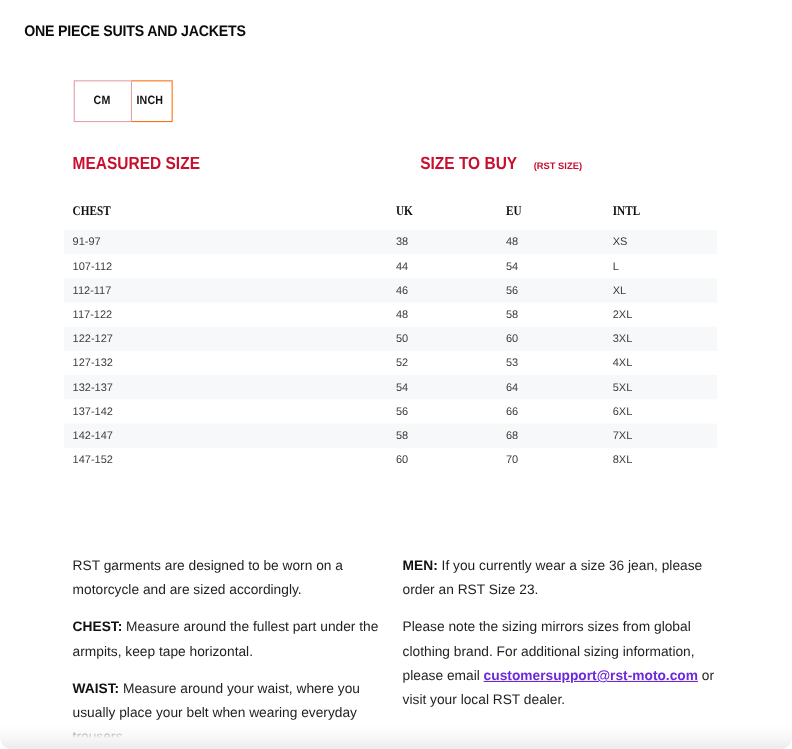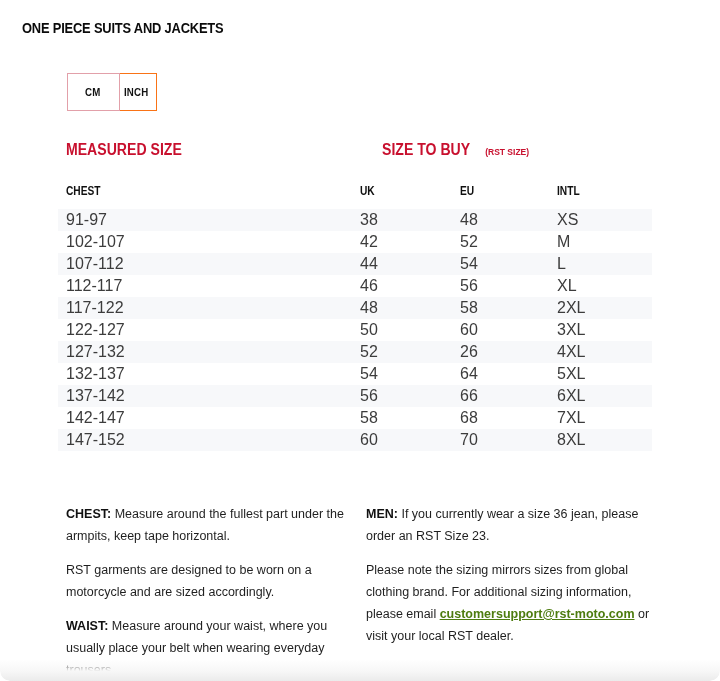--- a/index.html
+++ b/index.html
@@ -42,38 +42,38 @@
   .size-table {
     position:absolute; left:58px; top:182px; width:594px;
     border-collapse:collapse; table-layout:fixed;
   }
   .size-table col.c1 { width:294px; }
   .size-table col.c2 { width:100px; }
   .size-table col.c3 { width:97px;  }
   .size-table col.c4 { width:103px; }
   .size-table thead td {
     height:27px; vertical-align:top; padding:2px 0 0 8px;
-    font-size:12px; font-weight:bold; color:#101010;
+    font-size:12px; font-weight:bold; color:#101010;font-family:Liberation Serif, serif;
   }
   .size-table tbody td {
     height:22px; padding:0 0 0 8px;
-    font-size:16px; color:#3c3c3c; vertical-align:middle;
+    font-size:10px; color:#3c3c3c; vertical-align:middle;
   }
   .size-table tbody tr:nth-child(odd) td { background:#F7F8FA; }
 
   .footer-notes {
     position:absolute; left:66px; top:503px; width:585px;
     display:flex; gap:10px;
     font-size:12.5px; line-height:22px; color:#1f1f1f;
   }
   .notes-col-left  { width:290px; }
   .notes-col-right { width:285px; }
   .note-block { margin-bottom:12px; }
   .note-lead { font-weight:bold; color:#111; }
-  .email-link { font-weight:bold; color:#4d7c0f; text-decoration:underline; cursor:pointer; }
+  .email-link { font-weight:bold; color:#6d28d9; text-decoration:underline; cursor:pointer; }
 
   .bottom-fade {
     position:absolute; left:0; right:0; bottom:0; height:22px;
     background:linear-gradient(to bottom, rgba(255,255,255,0) 0%, #f7f7f7 55%, #ebebeb 100%);
     border-radius:0 0 10px 10px; pointer-events:none;
   }
 </style>
 </head>
 <body>
 
@@ -117,26 +117,20 @@
       </tr>
     </thead>
     <tbody>
       <tr>
           <td>91-97</td>
           <td>38</td>
           <td>48</td>
           <td>XS</td>
         </tr>
       <tr>
-          <td>102-107</td>
-          <td>42</td>
-          <td>52</td>
-          <td>M</td>
-        </tr>
-      <tr>
           <td>107-112</td>
           <td>44</td>
           <td>54</td>
           <td>L</td>
         </tr>
       <tr>
           <td>112-117</td>
           <td>46</td>
           <td>56</td>
           <td>XL</td>
@@ -149,21 +143,21 @@
         </tr>
       <tr>
           <td>122-127</td>
           <td>50</td>
           <td>60</td>
           <td>3XL</td>
         </tr>
       <tr>
           <td>127-132</td>
           <td>52</td>
-          <td>26</td>
+          <td>53</td>
           <td>4XL</td>
         </tr>
       <tr>
           <td>132-137</td>
           <td>54</td>
           <td>64</td>
           <td>5XL</td>
         </tr>
       <tr>
           <td>137-142</td>
@@ -181,22 +175,22 @@
           <td>147-152</td>
           <td>60</td>
           <td>70</td>
           <td>8XL</td>
         </tr>
     </tbody>
   </table>
 
   <div class="footer-notes">
     <div class="notes-col-left">
+      <p class="note-block"><span class="note-lead"></span><span>RST garments are designed to be worn on a motorcycle and are sized accordingly.</span></p>
       <p class="note-block"><span class="note-lead">CHEST:</span><span> Measure around the fullest part under the armpits, keep tape horizontal.</span></p>
-      <p class="note-block"><span class="note-lead"></span><span>RST garments are designed to be worn on a motorcycle and are sized accordingly.</span></p>
       <p class="note-block"><span class="note-lead">WAIST:</span><span> Measure around your waist, where you usually place your belt when wearing everyday trousers.</span></p>
     </div>
     <div class="notes-col-right">
       <p class="note-block"><span class="note-lead">MEN:</span><span> If you currently wear a size 36 jean, please order an RST Size 23.</span></p>
       <p class="note-block"><span>Please note the sizing mirrors sizes from global clothing brand. For additional sizing information, please email </span><a class="email-link">customersupport@rst-moto.com</a><span> or visit your local RST dealer.</span></p>
     </div>
   </div>
 
   <div class="bottom-fade"></div>
 

